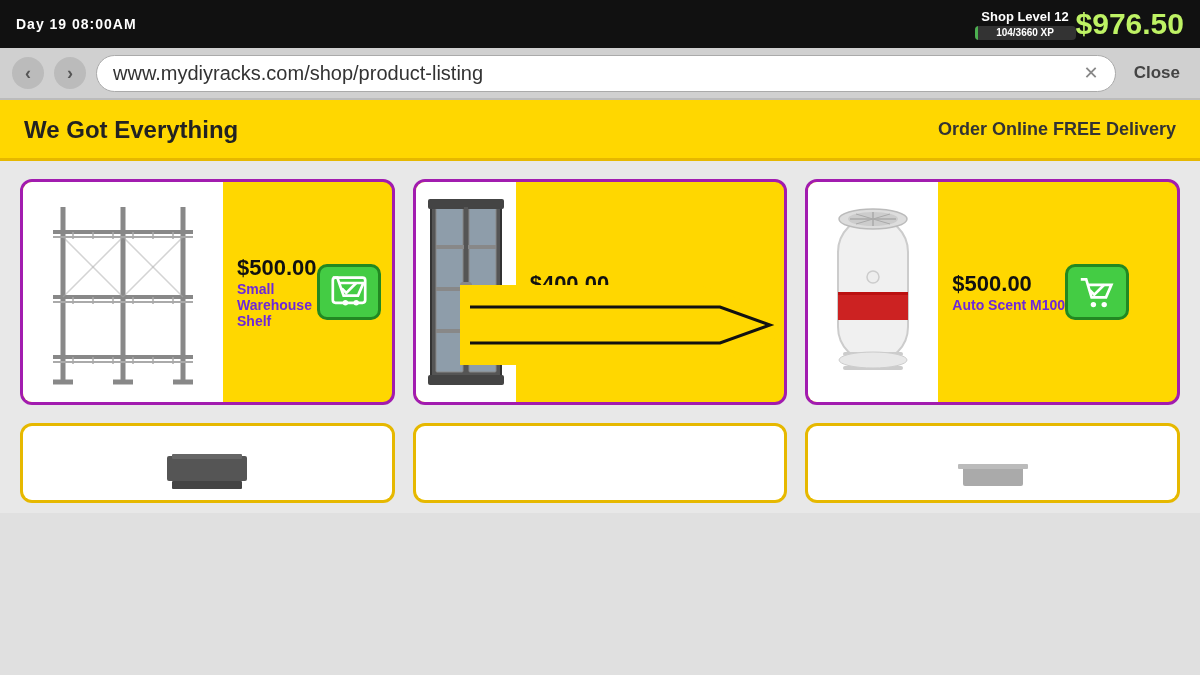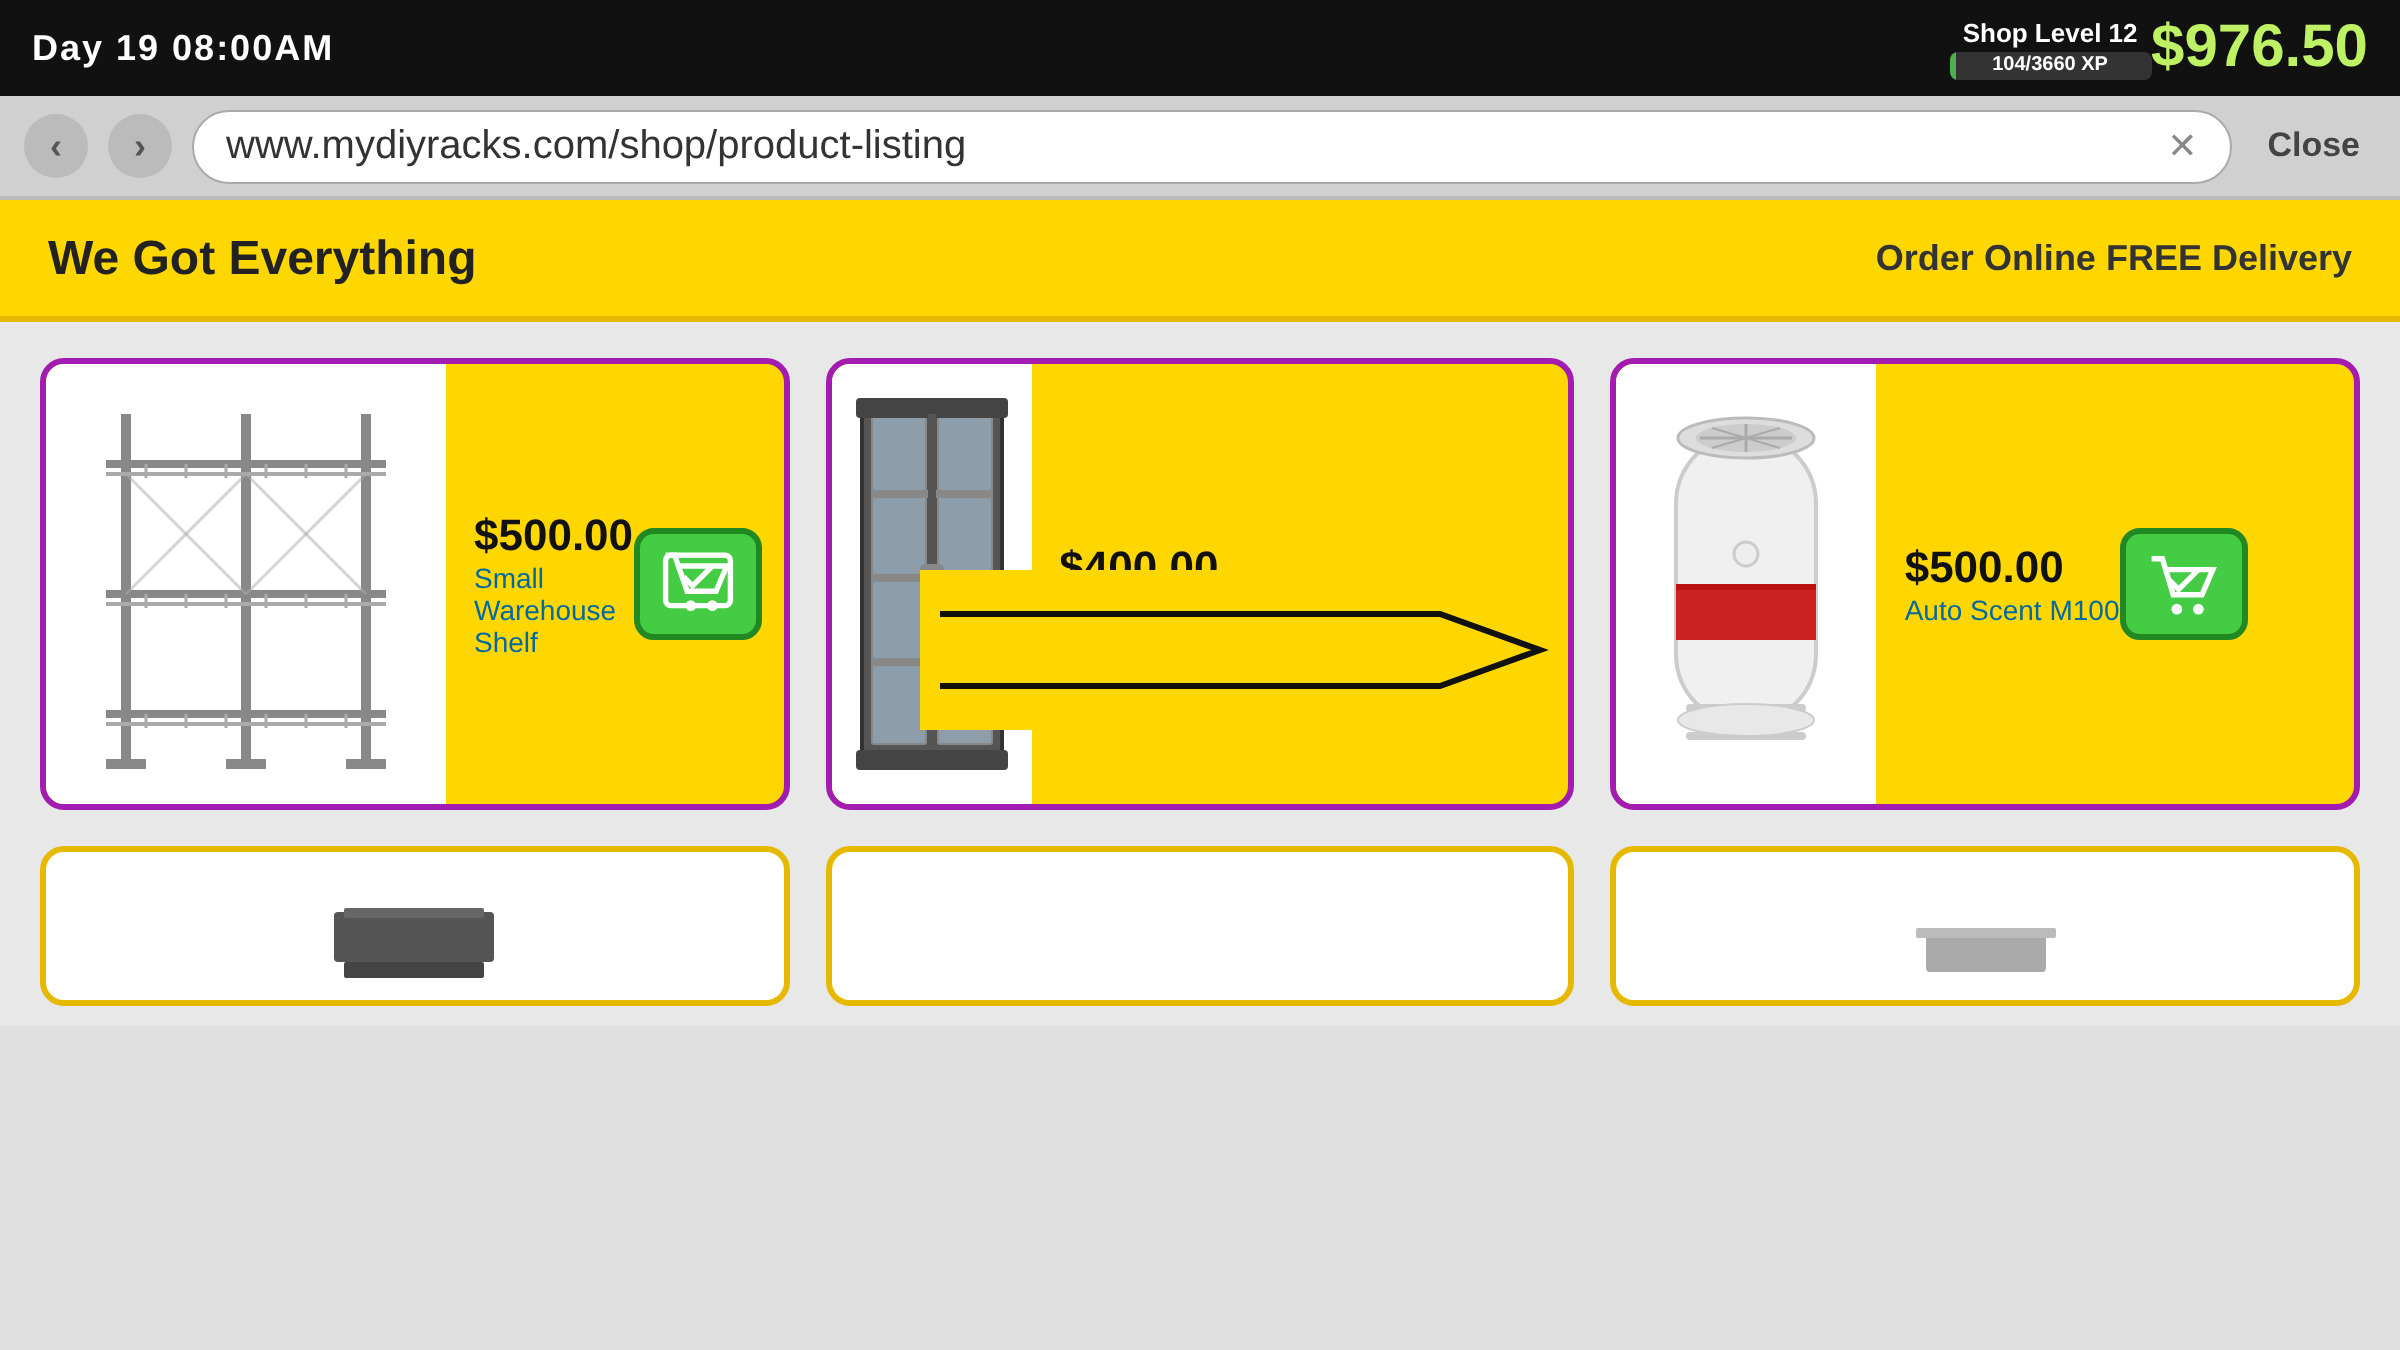--- a/index.html
+++ b/index.html
@@ -15,21 +15,21 @@
     .top-bar {
       background: #111;
       height: 48px;
       display: flex;
       align-items: center;
       justify-content: space-between;
       padding: 0 16px;
     }
     .top-bar-left {
       color: white;
-      font-size: 18px;
+      font-size: 14px;
       font-weight: bold;
       letter-spacing: 1px;
     }
     .top-bar-right {
       display: flex;
       align-items: center;
     }
     .shop-level-block {
       text-align: center;
     }
@@ -193,22 +193,22 @@
       display: flex;
       flex-direction: column;
     }
     .product-price {
       font-size: 22px;
       font-weight: bold;
       color: #111;
     }
     .product-name {
       font-size: 14px;
-      font-weight: normal;
-      color: #0369a1;
+      font-weight: bold;
+      color: #6d28d9;
       margin-top: 0;
     }
     .cart-btn {
       background: #44cc44;
       border: 3px solid #228822;
       border-radius: 10px;
       width: 64px;
       height: 56px;
       display: flex;
       align-items: center;

